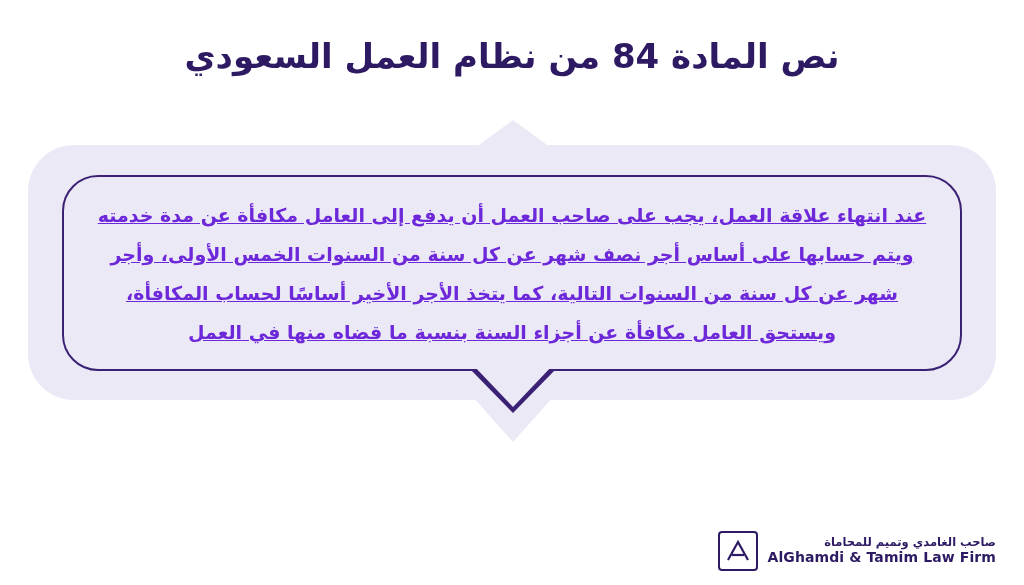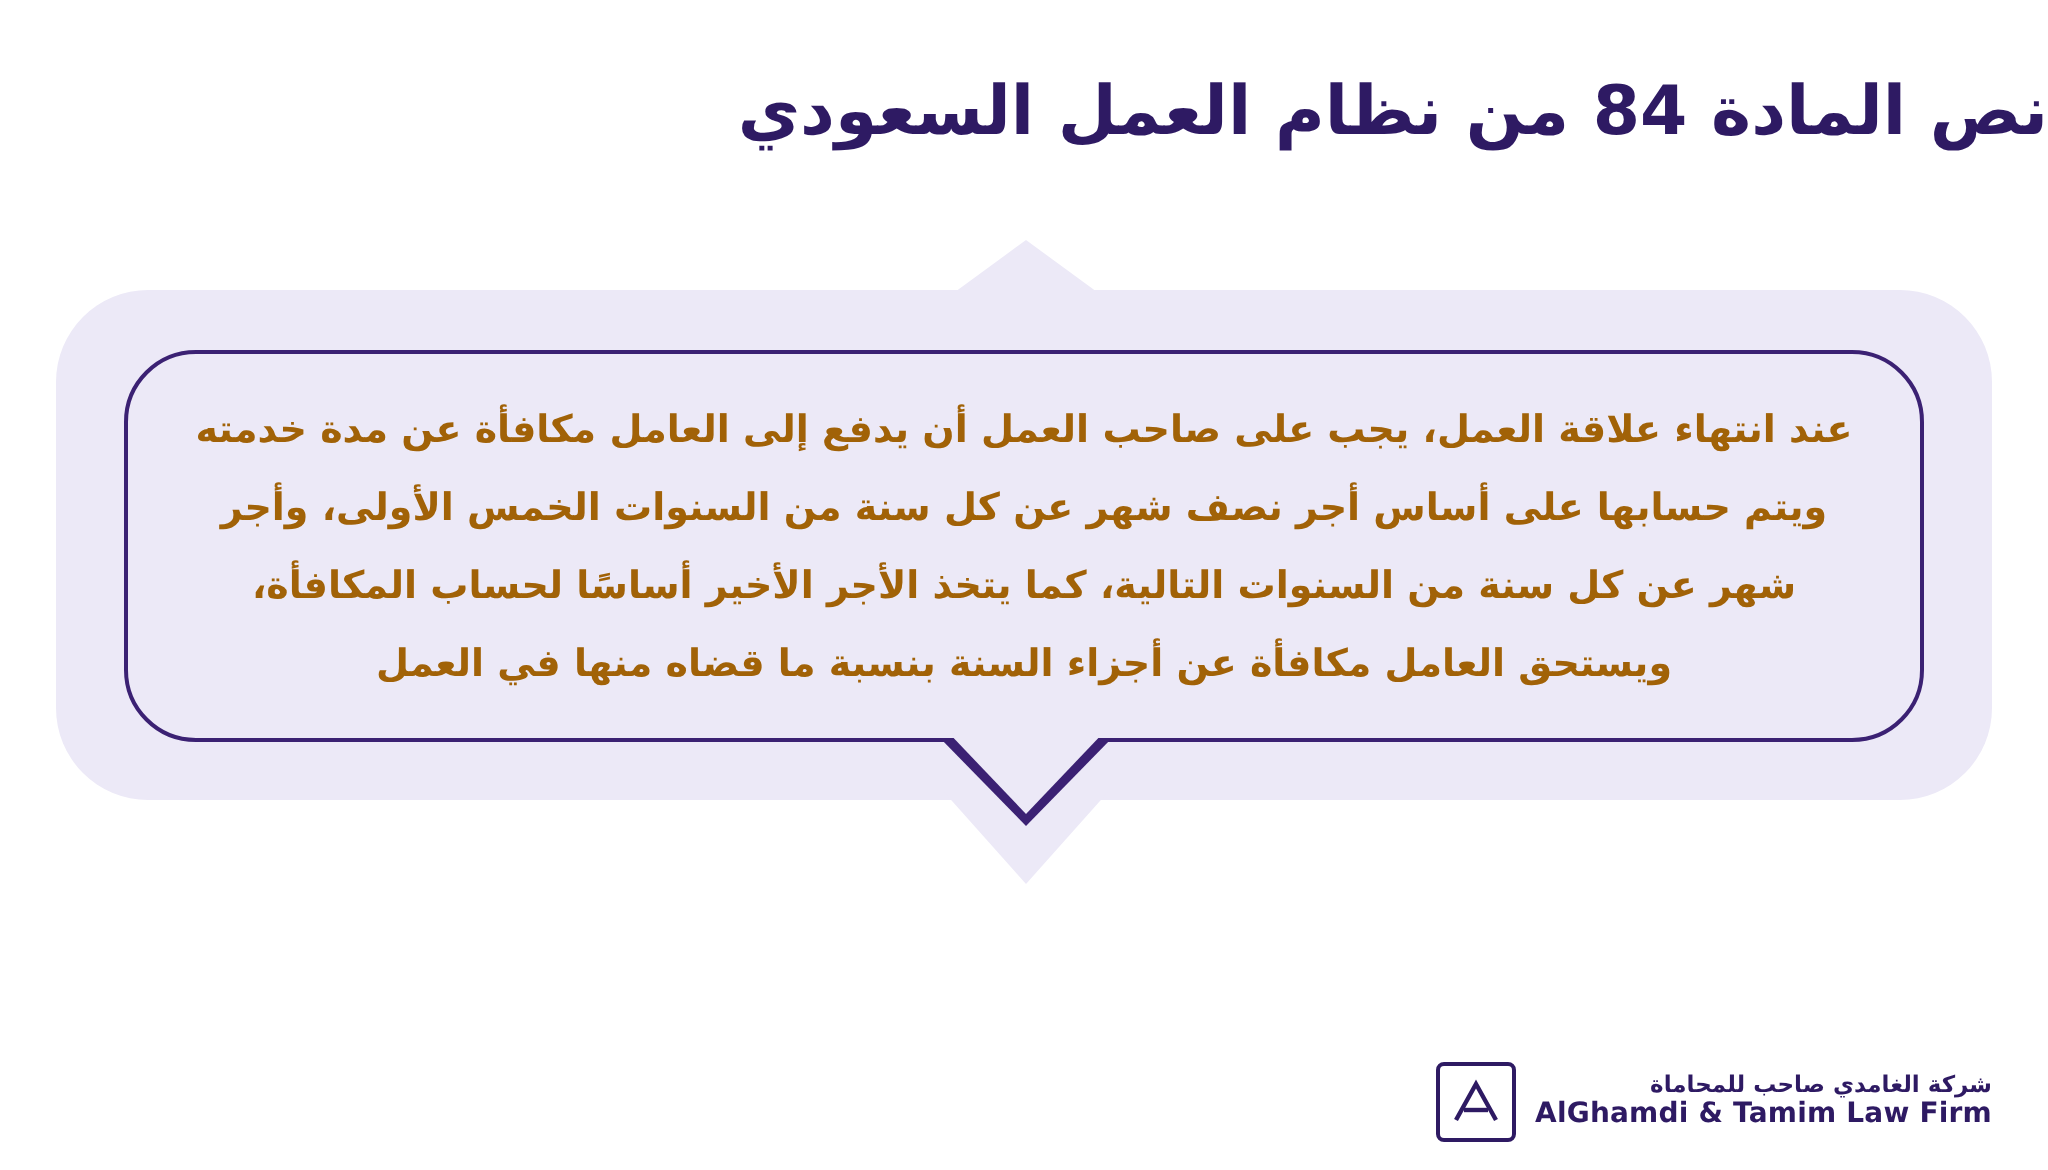--- a/index.html
+++ b/index.html
@@ -20,21 +20,21 @@
     inset: 0;
     background: #ffffff;
   }
 
   
   .title {
     position: absolute;
     top: 36px;
     left: 0;
     right: 0;
-    text-align: right;
+    text-align: center;
     font-size: 34px;
     font-weight: bold;
     color: #2e1a63;
     letter-spacing: 0px;
     direction: rtl;
   }
 
   
   .bubble-outer {
     position: absolute;
@@ -105,21 +105,22 @@
   .body-text {
     position: absolute;
     left: 92px;
     top: 196px;
     width: 840px;
     text-align: center;
     direction: rtl;
     font-size: 19px;
     line-height: 2.05;
     font-weight: bold;
-    color: #a16207;
+    color: #6d28d9;
+    text-decoration: underline;
   }
 
   
   .logo {
     position: absolute;
     right: 28px;
     bottom: 14px;
     display: flex;
     flex-direction: row;
     align-items: center;
@@ -165,21 +166,21 @@
   <div class="bubble-inner"></div>
   <div class="notch-inner-wrap">
     <div class="notch-inner-border"></div>
     <div class="notch-inner-fill"></div>
   </div>
 
   <div class="body-text">عند انتهاء علاقة العمل، يجب على صاحب العمل أن يدفع إلى العامل مكافأة عن مدة خدمته ويتم حسابها على أساس أجر نصف شهر عن كل سنة من السنوات الخمس الأولى، وأجر شهر عن كل سنة من السنوات التالية، كما يتخذ الأجر الأخير أساسًا لحساب المكافأة، ويستحق العامل مكافأة عن أجزاء السنة بنسبة ما قضاه منها في العمل</div>
 
   <div class="logo">
     <div class="logo-text">
-      <div class="logo-ar">شركة الغامدي صاحب للمحاماة</div>
+      <div class="logo-ar">صاحب الغامدي وتميم للمحاماة</div>
       <div class="logo-en">AlGhamdi &amp; Tamim Law Firm</div>
     </div>
     <div class="logo-mark">
       <svg width="40" height="40" viewBox="0 0 40 40" aria-hidden="true">
         <rect x="1" y="1" width="38" height="38" rx="3" fill="none" stroke="#2e1a63" stroke-width="2"></rect>
         <path d="M10 29 L20 11 L30 29" fill="none" stroke="#2e1a63" stroke-width="2.2"></path>
         <line x1="14" y1="24" x2="26" y2="24" stroke="#2e1a63" stroke-width="2.2"></line>
       </svg>
     </div>
   </div>

